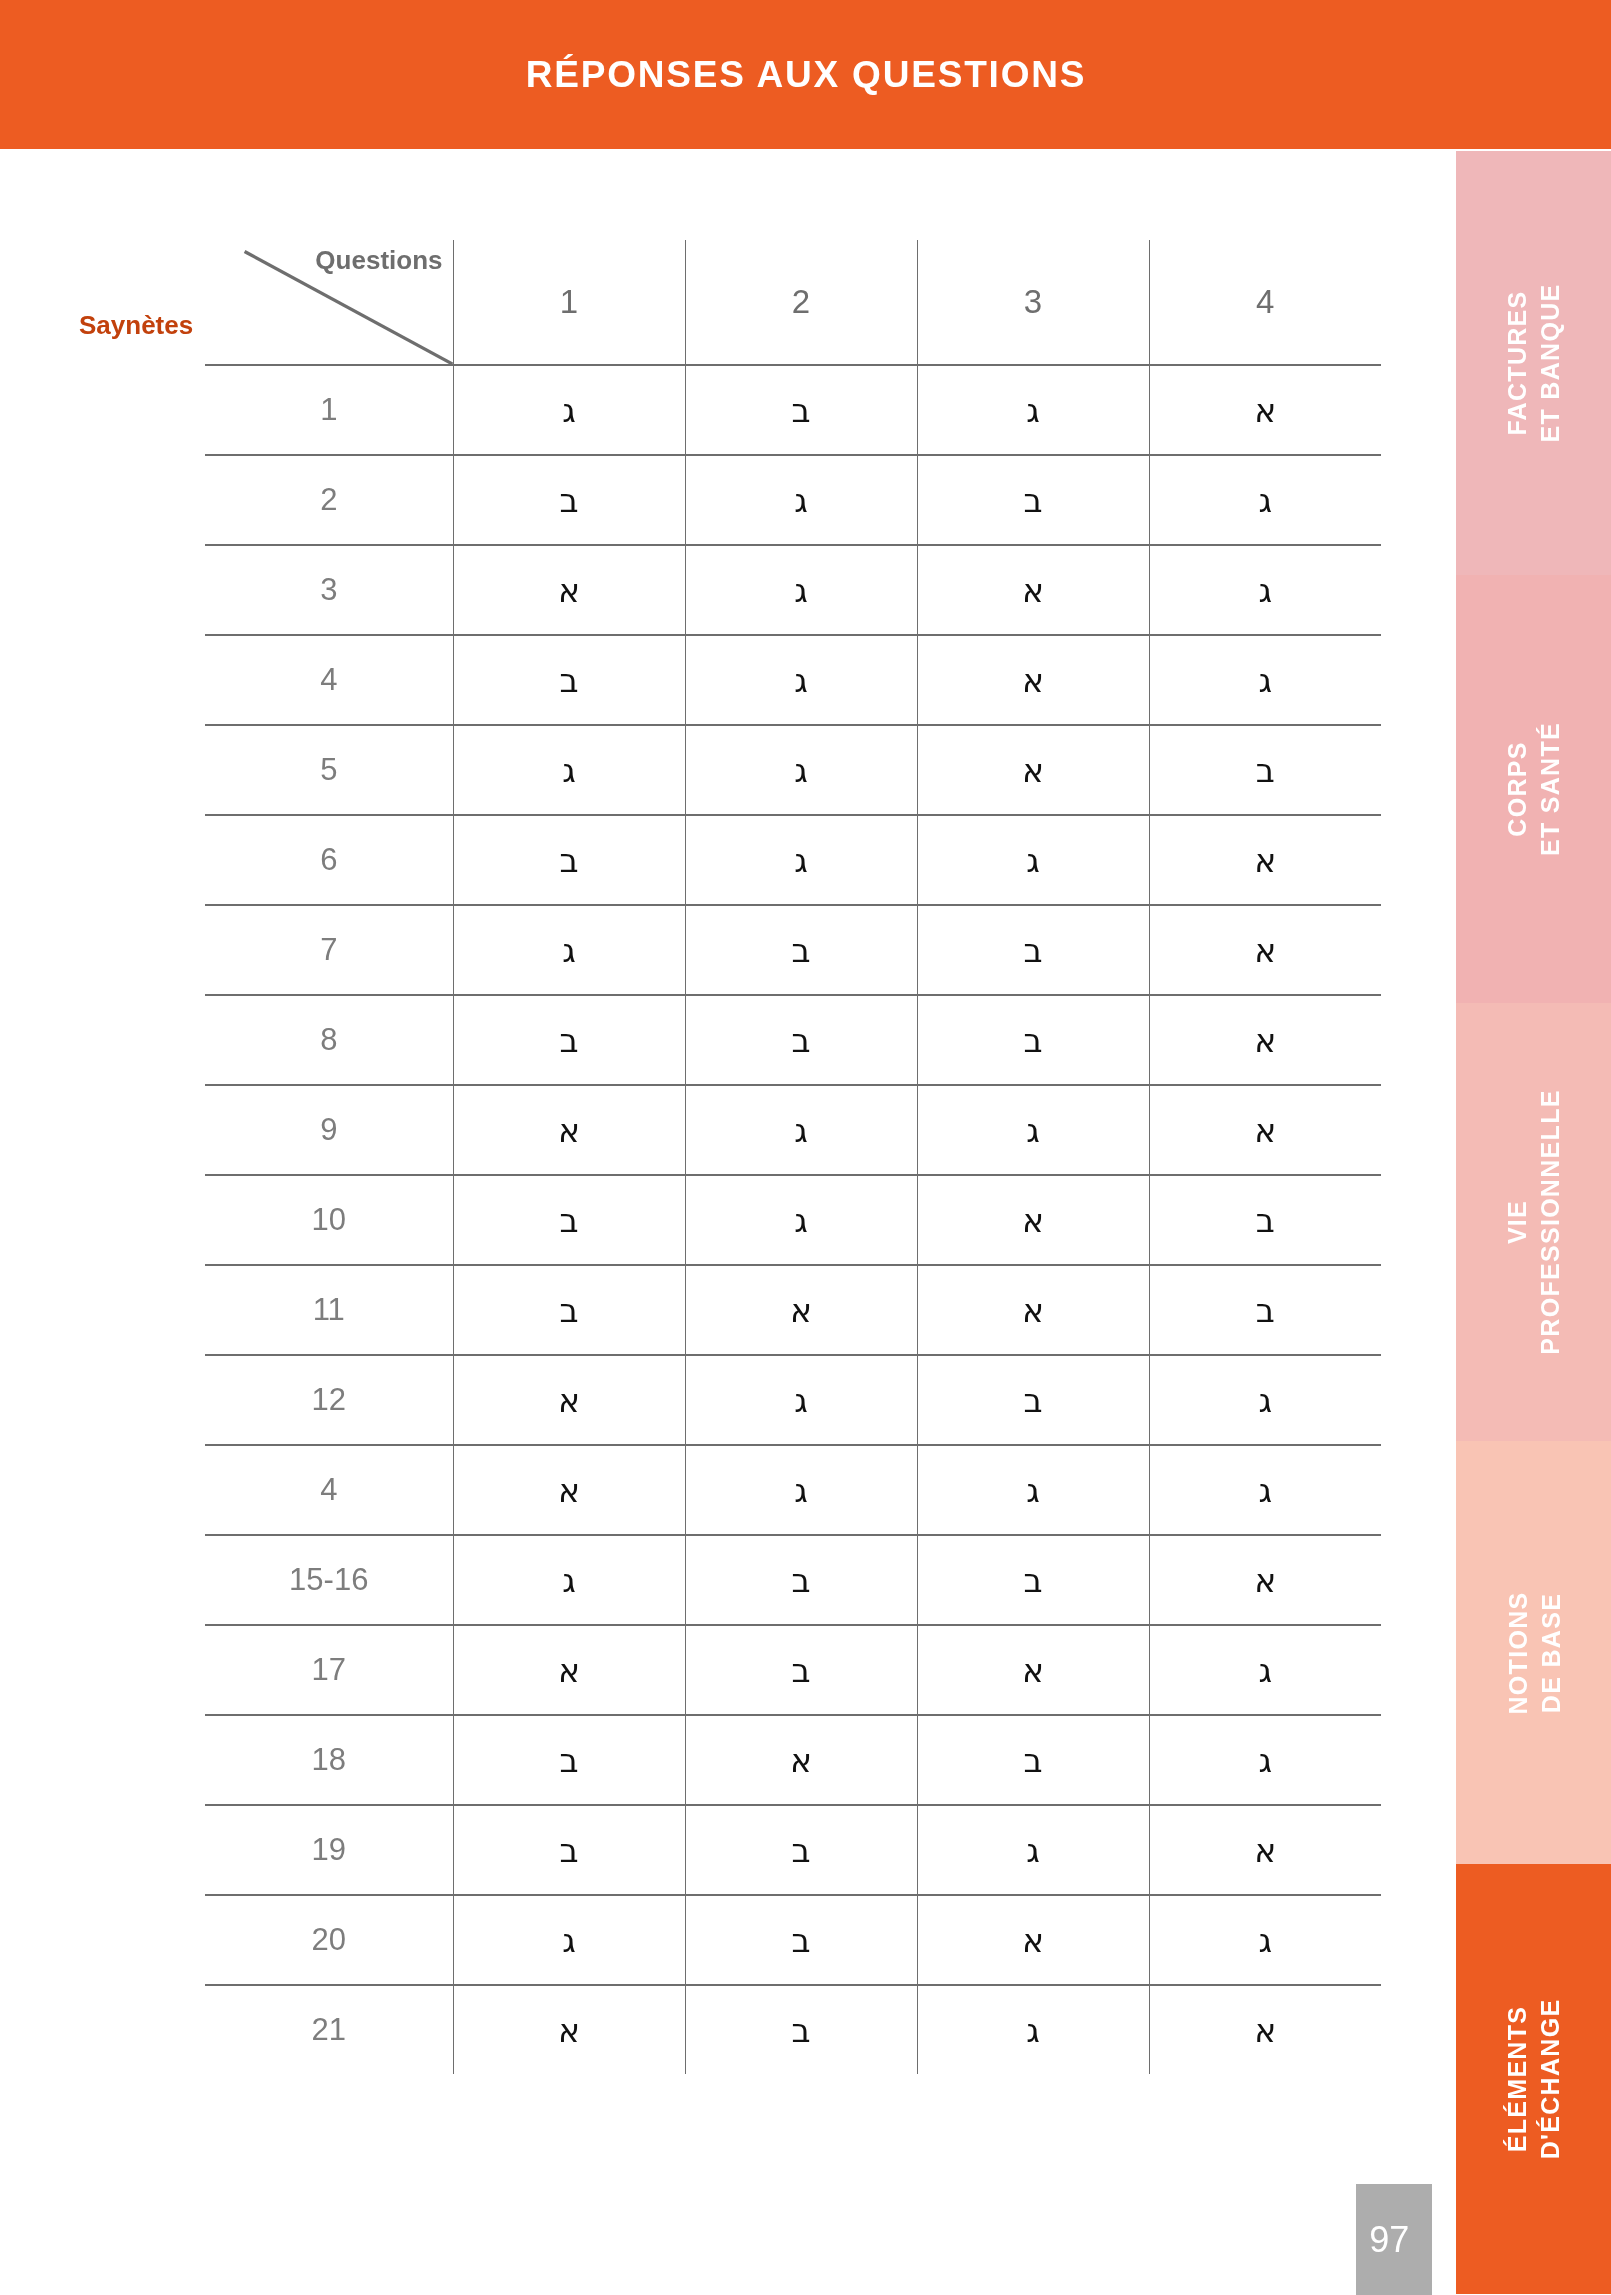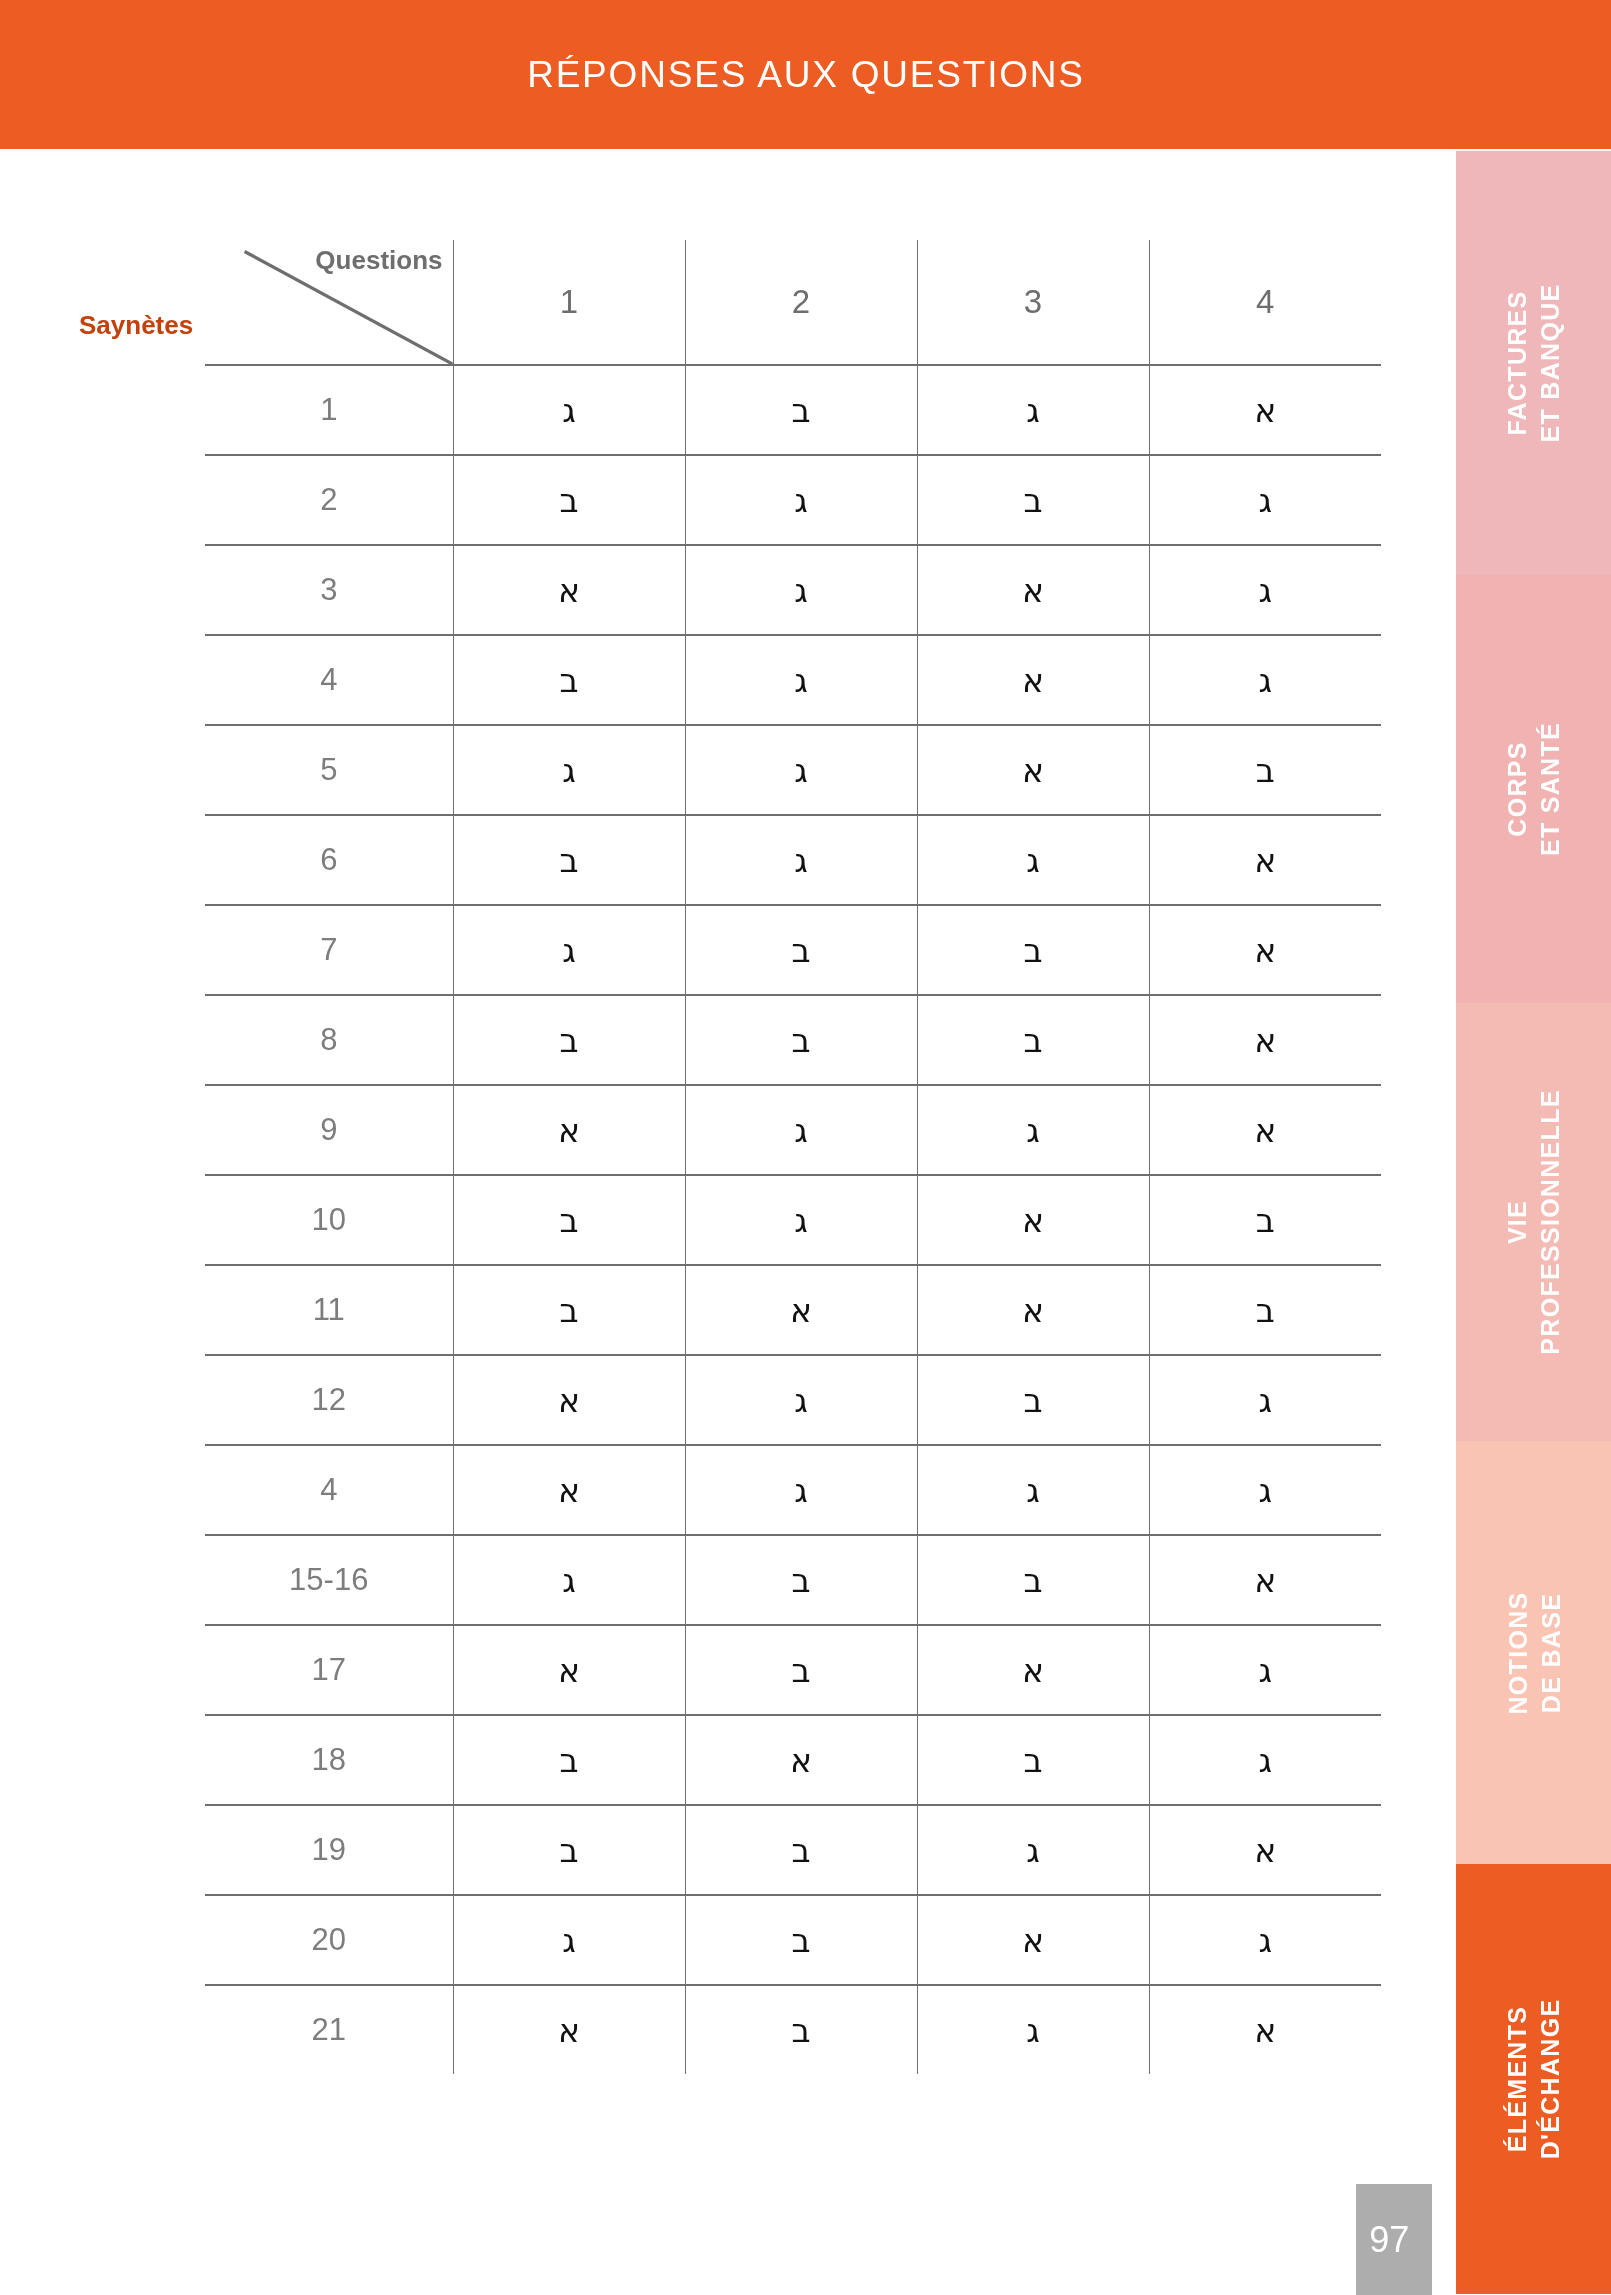--- a/index.html
+++ b/index.html
@@ -23,21 +23,21 @@
     width: 1612px;
     height: 149px;
     background: #ed5c22;
     display: flex;
     align-items: center;
     justify-content: center;
   }
   .header-title {
     color: #ffffff;
     font-size: 37px;
-    font-weight: normal;
+    font-weight: bold;
     letter-spacing: 1.8px;
     text-align: center;
     font-family: "Liberation Sans", sans-serif;
   }
 
   
   .page-body {
     position: absolute;
     top: 149px;
     left: 0;

